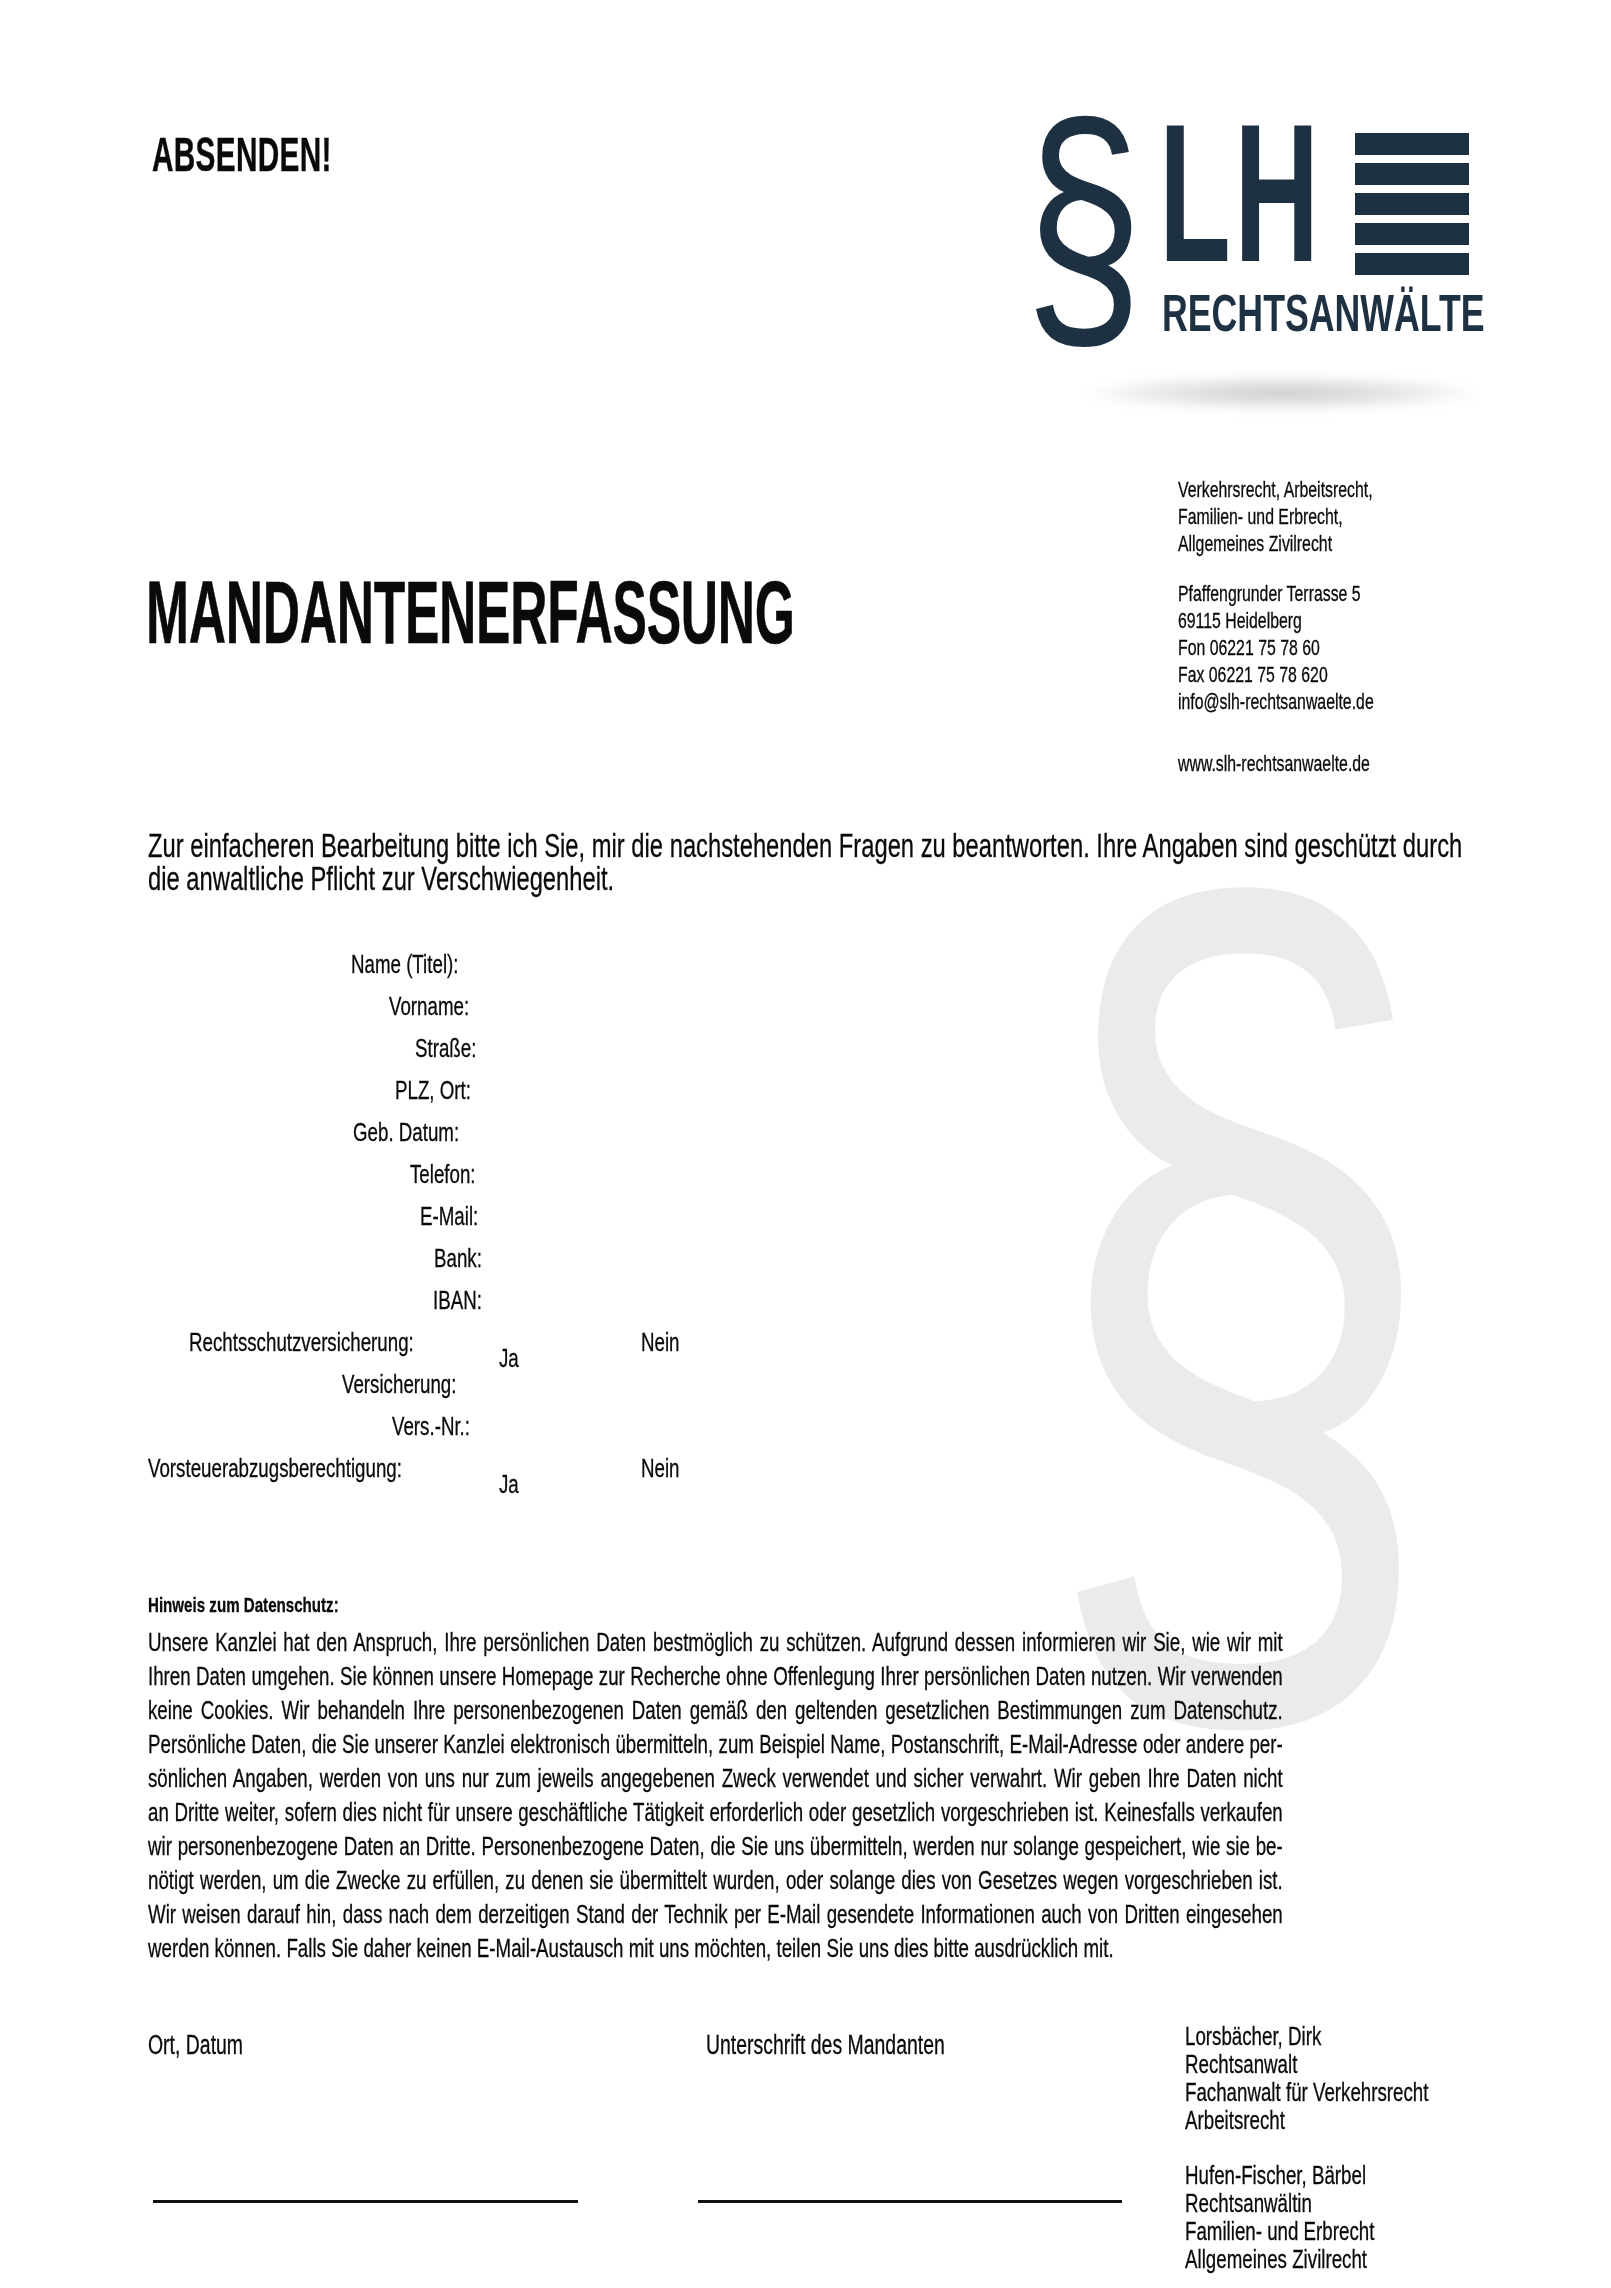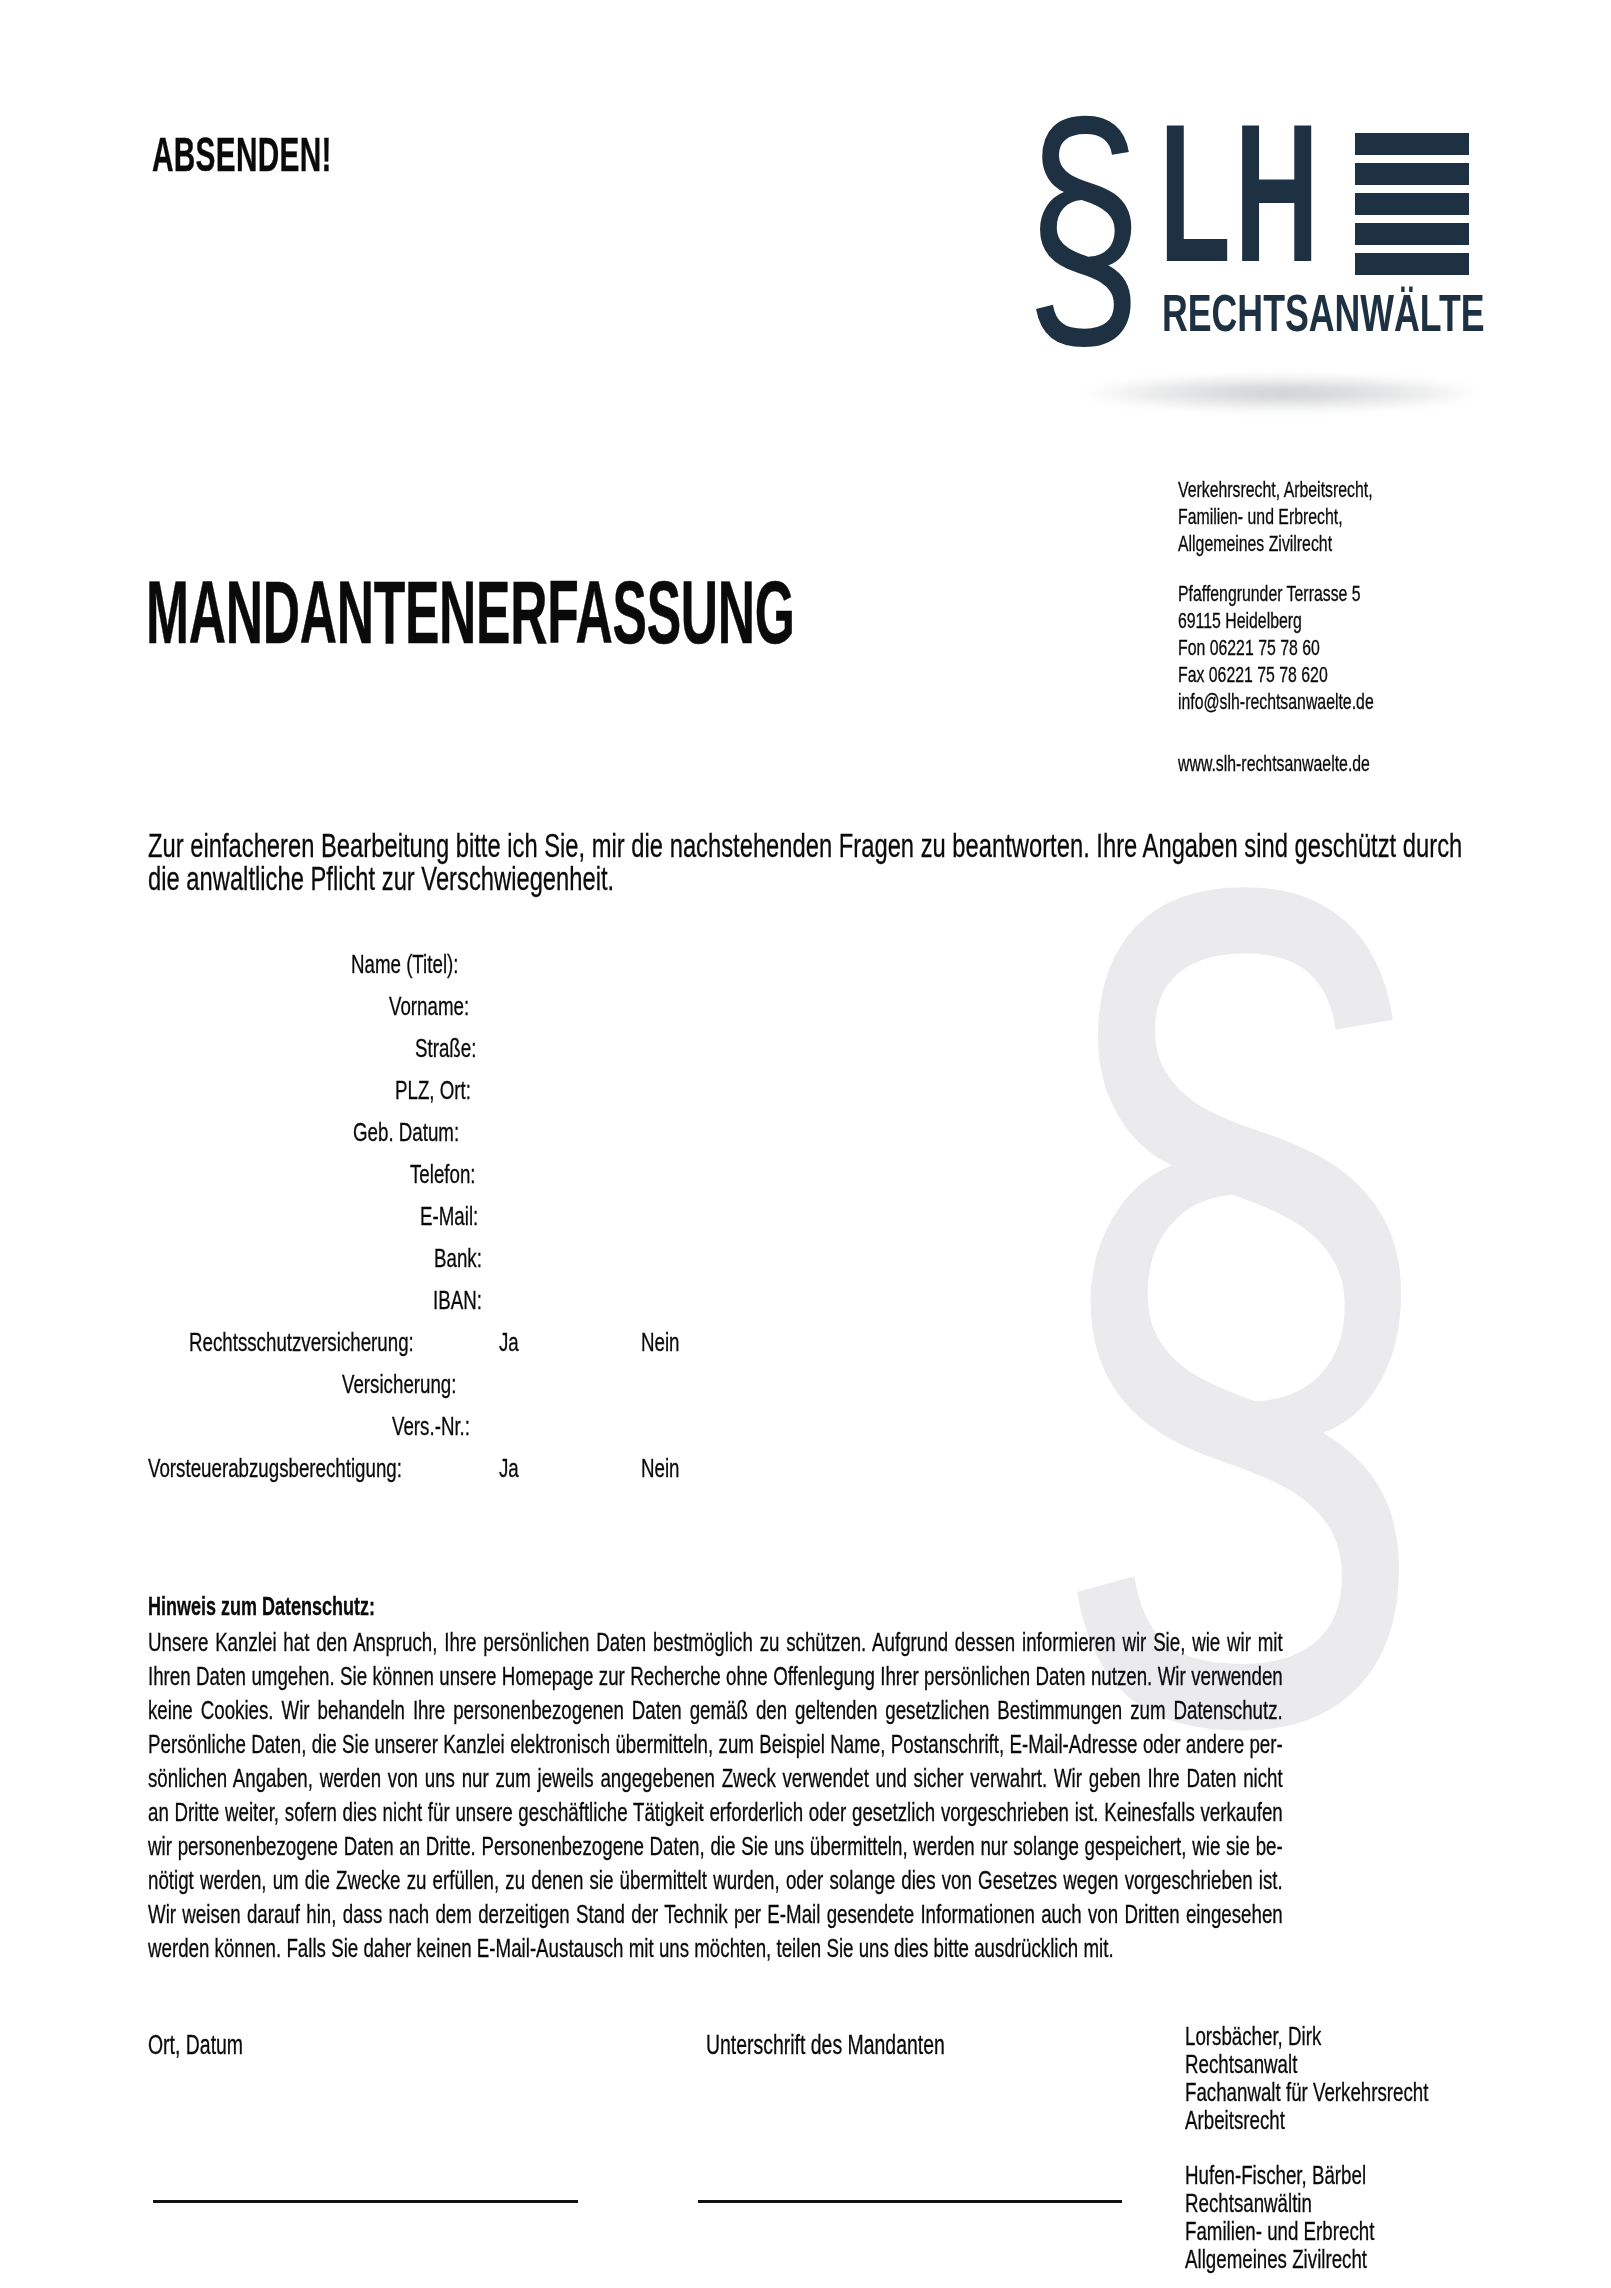--- a/index.html
+++ b/index.html
@@ -47,25 +47,25 @@
   .title { top:568px; left:146px; font-size:89px; font-weight:700;
            transform:scaleX(0.58); letter-spacing:-0.5px;
            -webkit-text-stroke:0.5px currentColor; }
 
   .intro { position:absolute; left:148px; top:827px; font-size:33px; }
   .intro > div { height:33px; }
 
   
   .form { position:absolute; left:148px; top:949px; font-size:26px;text-align:right; }
   .frow { position:relative; height:42px; }
-  .opt-ja   { position:absolute; left:351px; top:0; }
+  .opt-ja   { position:absolute; left:351px; top:16px; }
   .opt-nein { position:absolute; left:493px; top:0; }
 
   
-  .privacy-head { top:1594px; left:148px; font-size:25px; font-weight:700; }
+  .privacy-head { top:1594px; left:148px; font-size:21px; font-weight:700; }
   .privacy { position:absolute; left:148px; top:1625px; font-size:26px; }
   .pline { width:1576px; height:34px; line-height:34px;
            transform:scaleX(0.72); transform-origin:0 0;
            text-align:justify; text-align-last:justify;
            -webkit-text-stroke:0.3px currentColor; }
   .pline.last { text-align-last:left; }
 
   
   .f-label { font-size:27px; }
   .lawyers { position:absolute; left:1170px; font-size:26px;margin-left:15px; }

